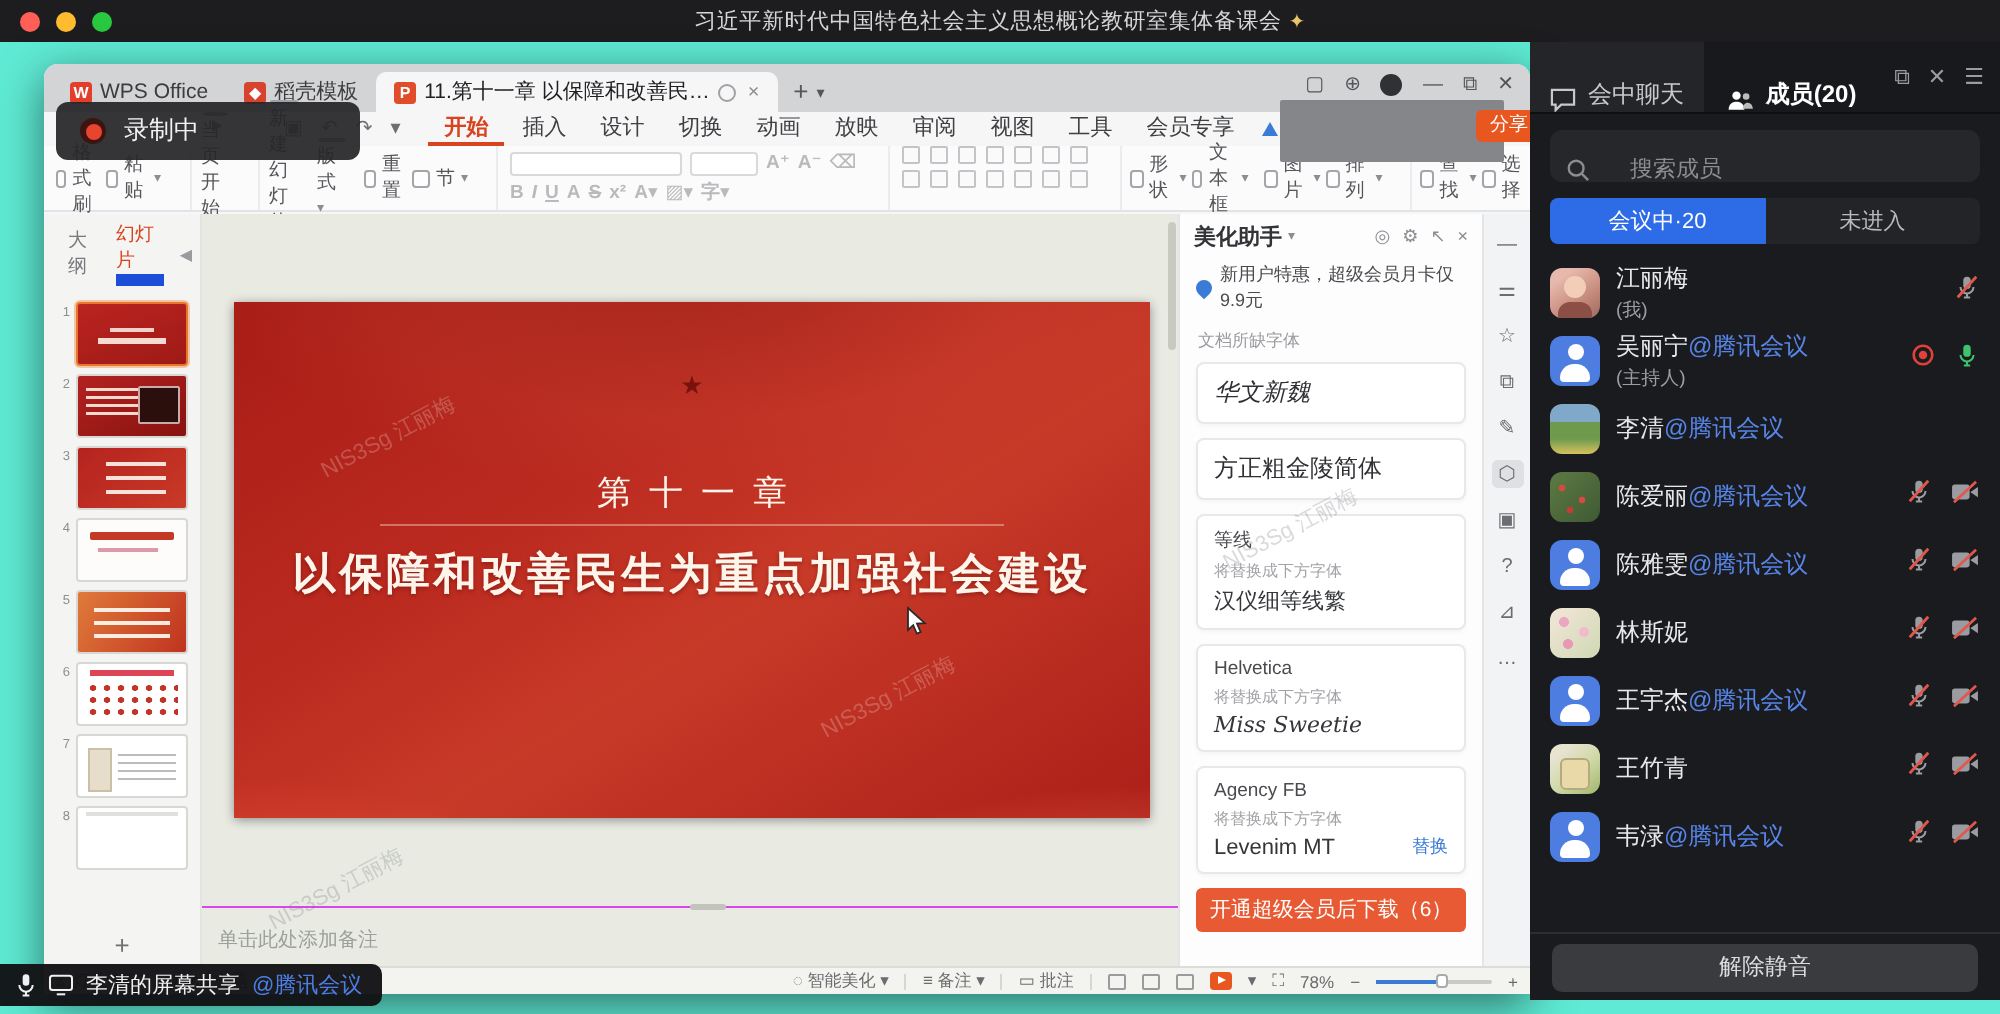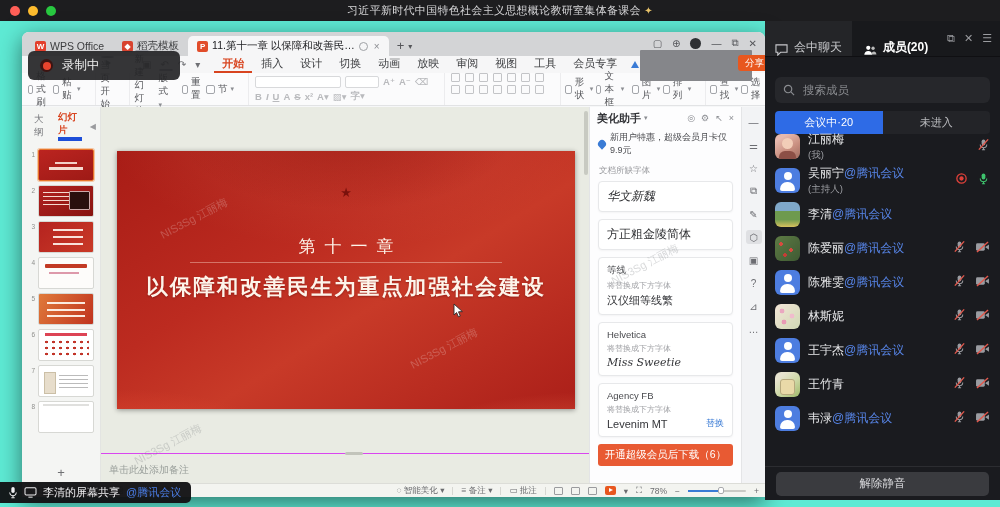--- a/index.html
+++ b/index.html
@@ -61,21 +61,21 @@
   .redaction{position:absolute;left:618px;top:18px;width:112px;height:31px;background:#85868a;z-index:6;border-radius:1px}
   .rec-badge{position:absolute;left:6px;top:19px;width:152px;height:29px;background:rgba(38,38,40,.93);border-radius:6px;display:flex;align-items:center;gap:9px;padding-left:12px;z-index:7}
   .rec-dot{width:13px;height:13px;border-radius:50%;background:#3c1412;display:flex;align-items:center;justify-content:center}
   .rec-dot::after{content:"";width:8px;height:8px;border-radius:50%;background:#e8442e}
   .rec-badge span{color:#f2f2f2;font-size:12.5px}
 
   
   .wbody{position:absolute;left:0;top:75px;width:743px;height:376px;display:flex}
   .thpanel{width:79px;background:#f4f5f3;border-right:1px solid #e3e4e2;display:flex;flex-direction:column}
   .thtabs{display:flex;align-items:center;gap:8px;font-size:9.5px;color:#77787c;padding:4px 0 2px 12px}
-  .thtabs .on{color:#d8441f;border-bottom:4px solid #1d4ed8;font-weight:bold}
+  .thtabs .on{color:#d8441f;border-bottom:6px solid #1d4ed8;font-weight:normal}
   .thtabs .coll{margin-left:auto;margin-right:4px;color:#9a9b9e;font-size:8px}
   .thlist{flex:1;overflow:hidden;padding-top:2px}
   .thrm{display:flex;align-items:flex-start;gap:3px;margin:4px 0 0 6px}
   .thn{font-size:6.5px;color:#8e8f8c;margin-top:2px;width:7px;text-align:right}
   .th{width:56px;height:32px;border:1px solid #d7d8d4;border-radius:2px;background:#fff;position:relative;overflow:hidden;flex:none}
   .thrm.sel .th{border:1.5px solid #e8762c;box-shadow:0 0 0 1px #f3c5a3}
   .v-title{background:linear-gradient(160deg,#bb2420,#9e1a16)}
   .v-title::before{content:"";position:absolute;left:16px;right:16px;top:12px;height:2px;background:rgba(255,240,230,.85)}
   .v-title::after{content:"";position:absolute;left:10px;right:10px;top:17px;height:2.5px;background:rgba(255,240,230,.9)}
   .v-video{background:linear-gradient(150deg,#b32220,#871310)}
@@ -155,21 +155,21 @@
   .sb-slider{width:58px;height:2px;background:#c9cac5;border-radius:1px;position:relative}
   .sb-slider .fill{position:absolute;left:0;top:0;height:2px;width:32px;background:#3a7bd5}
   .sb-slider .knob{position:absolute;left:30px;top:-2.5px;width:6px;height:7px;background:#fff;border:1px solid #a9aaad;border-radius:2px}
 
   
   .meet{position:absolute;left:765px;top:21px;width:235px;height:479px;background:#1a1b1f;overflow:hidden}
   .m-head{height:36px;background:#242528;display:flex;align-items:stretch;border-bottom:1px solid #0f0f12}
   .m-tab{display:flex;align-items:flex-end;justify-content:center;gap:6px;font-size:12px;color:#c7c8cb;flex:1}
   .m-tab.active{background:#18191c;color:#fff;font-weight:bold}
   .m-hicons{display:flex;align-items:center;gap:9px;padding:0 8px;color:#9b9ca0;font-size:11px;background:#18191c}
-  .m-search{margin:20px 10px 0;height:26px;background:#26272b;border-radius:6px;display:flex;align-items:center;gap:8px;padding:0 8px}
+  .m-search{margin:8px 10px 0;height:26px;background:#26272b;border-radius:6px;display:flex;align-items:flex-end;gap:20px;padding:0 8px}
   .m-search input{background:transparent;border:none;outline:none;color:#cfd0d3;font-size:11.5px;width:150px;font-family:inherit}
   .m-search input::placeholder{color:#8b8d91}
   .m-seg{margin:8px 10px 0;height:23px;display:flex;border-radius:4px;overflow:hidden}
   .m-seg .sg{flex:1;display:flex;align-items:center;justify-content:center;font-size:11px}
   .sg-on{background:#2e6be6;color:#fff}
   .sg-off{background:#232428;color:#b9babd}
   .m-list{position:absolute;left:0;right:0;top:106px;bottom:34px;overflow:hidden;padding:2px 10px 0}
   .mrow{display:flex;align-items:center;height:34px;gap:8px}
   .avatar{width:25px;height:25px;border-radius:6px;flex:none;position:relative;overflow:hidden}
   .av-default{background:#4d7de0}

